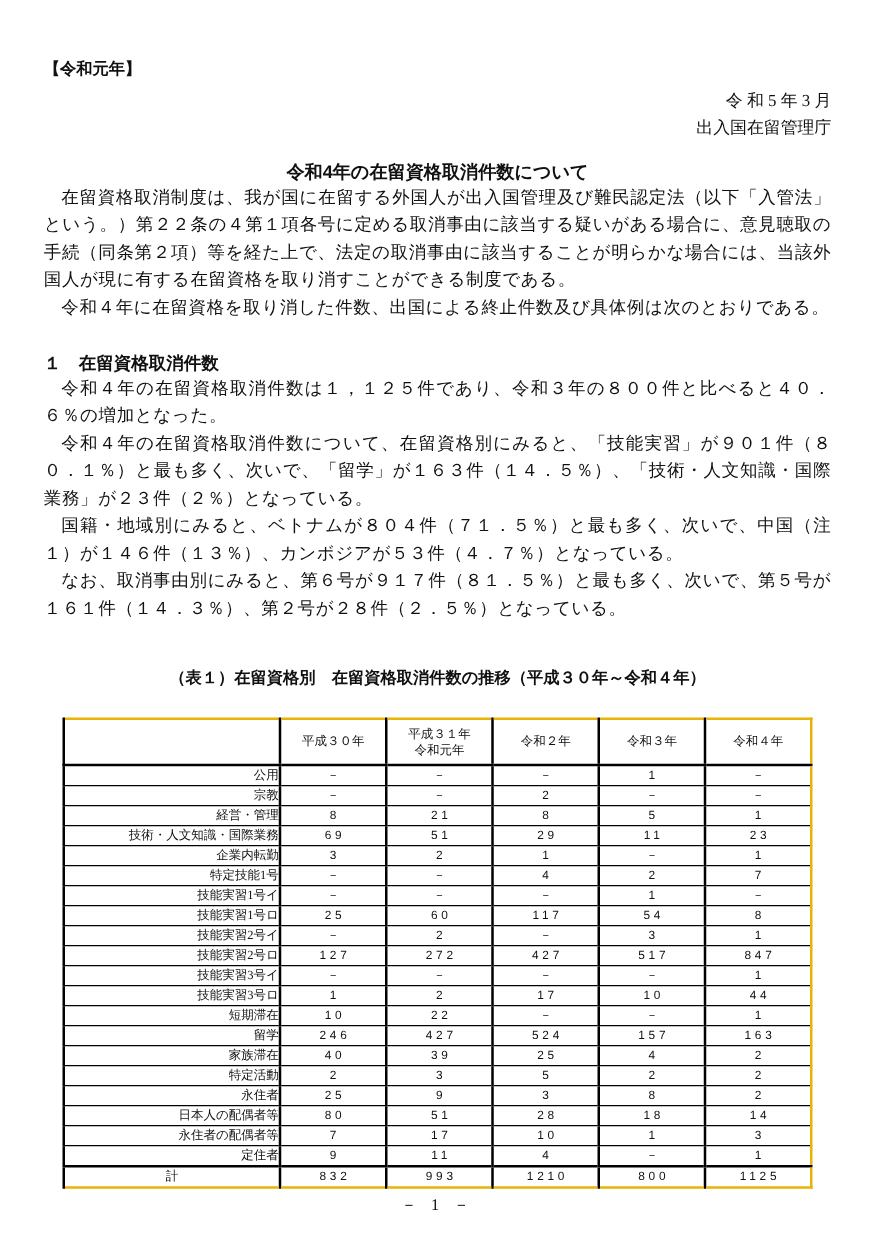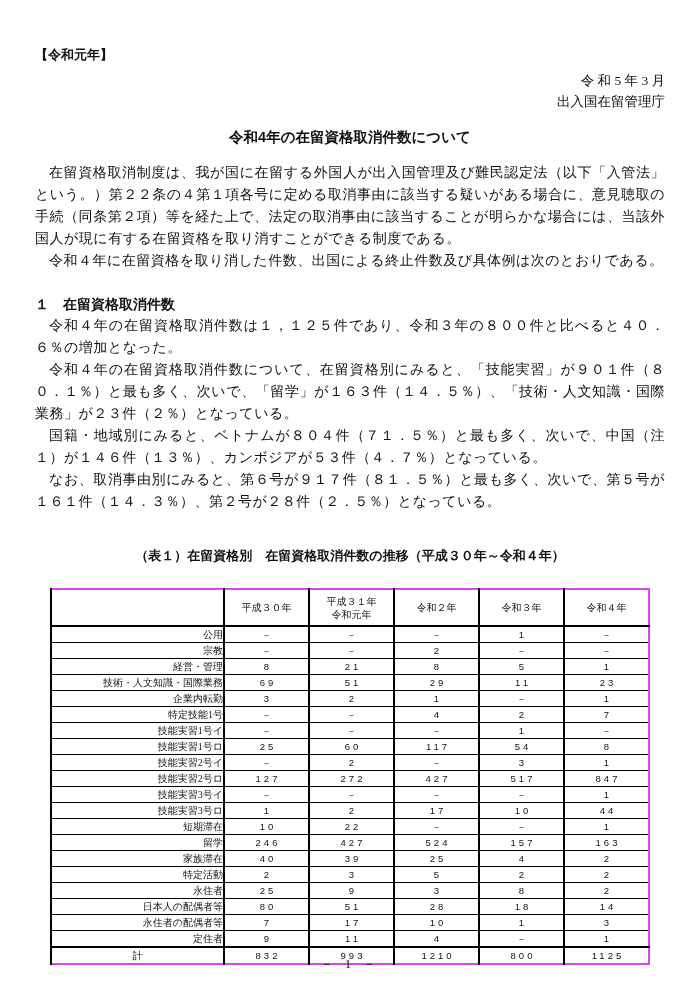--- a/index.html
+++ b/index.html
@@ -17,38 +17,38 @@
   .date-block{
     text-align:right;margin-top:6px;font-size:13.5px;line-height:21px;
   }
   .doc-title{
     text-align:center;margin:16px 0 0 0;
     font-family:"Liberation Sans","DejaVu Sans",sans-serif;
     font-weight:bold;font-size:14.5px;
   }
   .body-text{margin:0;font-size:14px;line-height:22px;letter-spacing:0.5px;
     text-align:justify;text-indent:1em;}
-  .intro{margin-top:15px;}
+  .intro{margin-top:1px;}
   .sec-heading{
     margin:21px 0 0 0;
     font-family:"Liberation Sans","DejaVu Sans",sans-serif;
     font-weight:bold;font-size:14px;line-height:22px;
   }
   .sec-heading .sec-no{margin-right:14px;}
   .table-caption{
     text-align:center;margin-top:34px;
     font-family:"Liberation Sans","DejaVu Sans",sans-serif;
     font-weight:bold;font-size:13px;
   }
   table.stat{
     border-collapse:collapse;margin:23px auto 0 auto;
     width:598px;table-layout:fixed;
     font-size:10px;
   }
-  table.stat{border:2px solid #d946ef;}
+  table.stat{border:2px solid #eab308;}
   table.stat th,table.stat td{
     border:1px solid #000;border-left-width:2px;
     padding:0;box-sizing:border-box;background:#fff;
   }
   table.stat th:first-child,table.stat td:first-child{border-left-width:2px;}
   table.stat col.c-label{width:173px;}
   table.stat col.c-year{width:85px;}
   table.stat thead th{
     height:37px;font-weight:normal;text-align:center;vertical-align:middle;
     white-space:pre-line;line-height:13px;border-bottom-width:2px;

